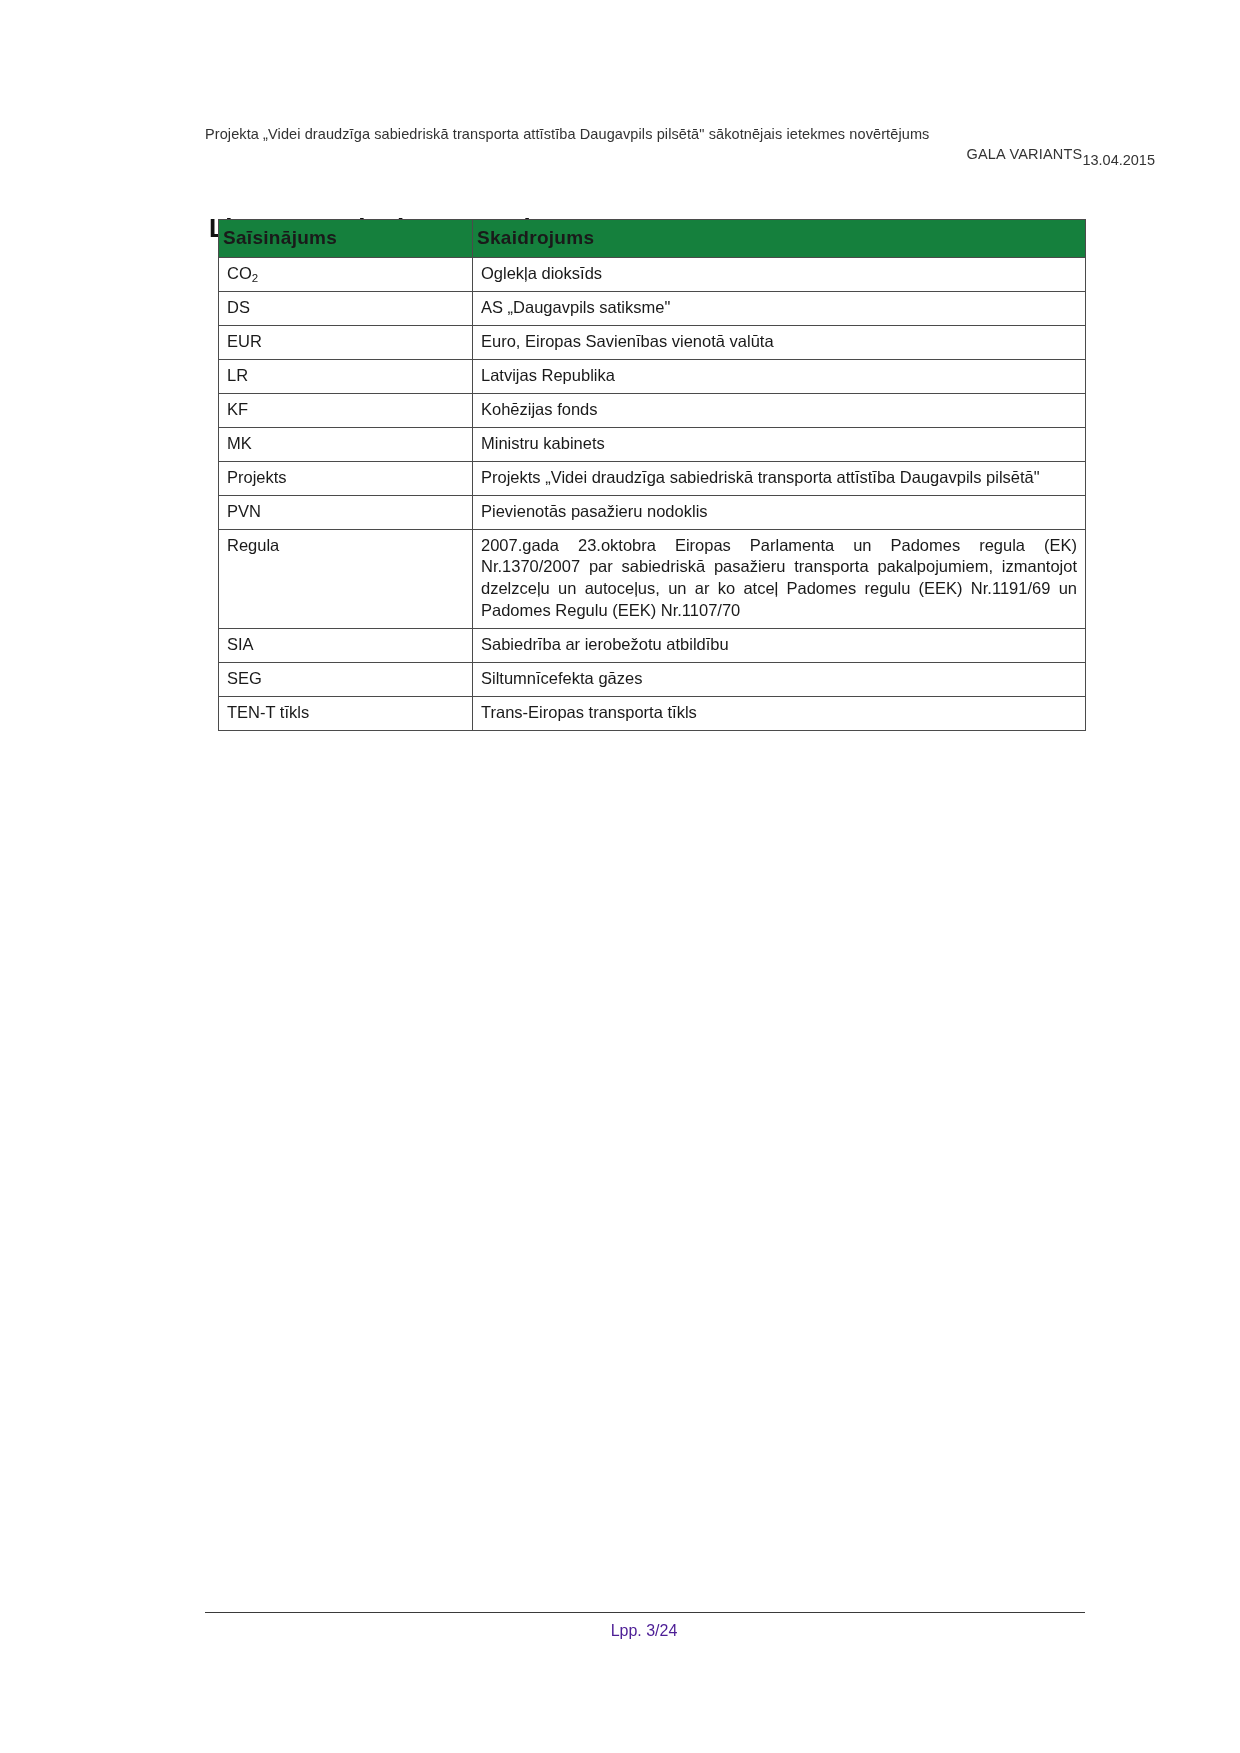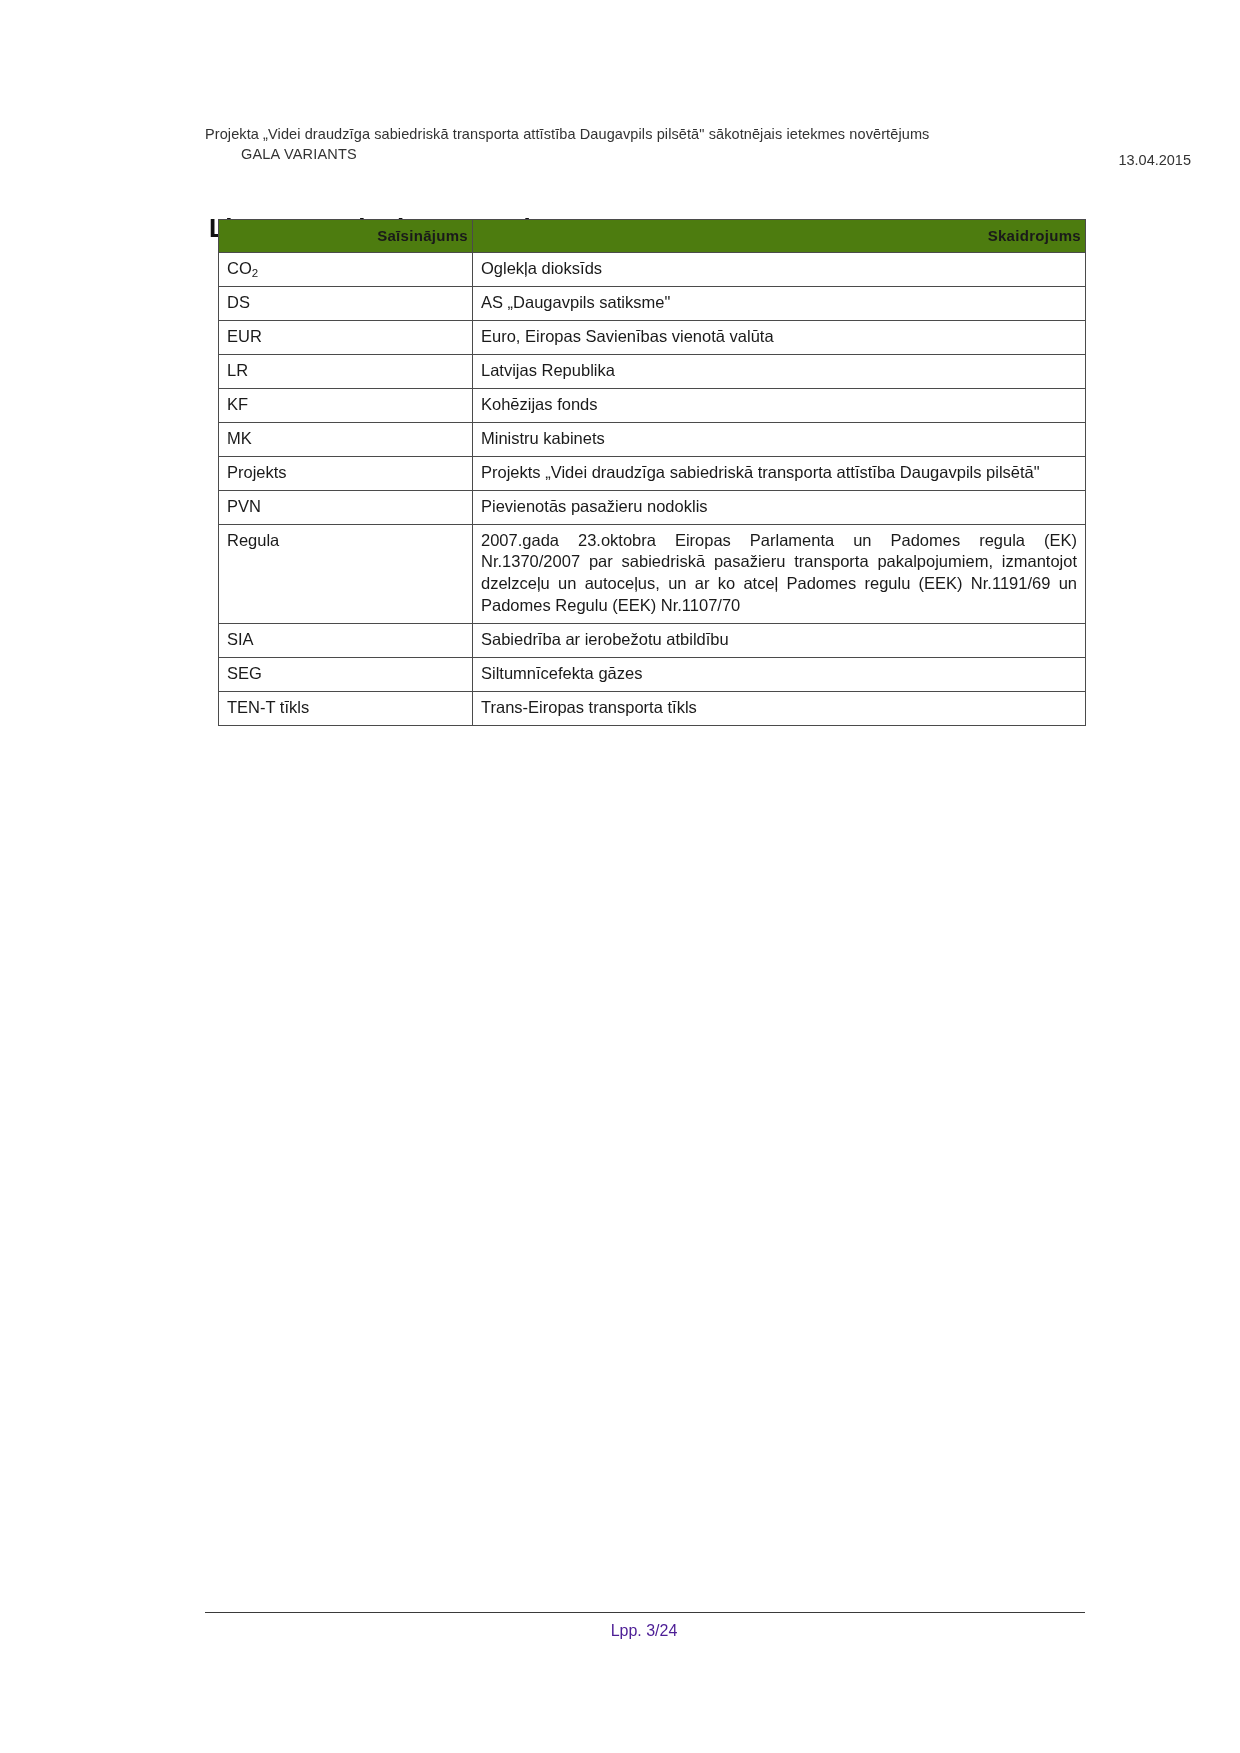--- a/index.html
+++ b/index.html
@@ -31,25 +31,24 @@
     width: 900px;
   }
   .header-line1 {
     font-size: 14.5px;
     color: #333;
     letter-spacing: 0.1px;
     white-space: nowrap;
   }
   .header-row2 {
     display: flex;
-    justify-content: space-between;
+    justify-content: flex-end;
     align-items: flex-start;
     margin-top: 4px;
     width: 860px;
-    margin-left: 36px;
   }
   .header-line2 {
     font-size: 14.5px;
     color: #333;
     letter-spacing: 0.2px;
   }
   .header-date {
     font-size: 14.5px;
     color: #333;
     margin-top: 6px;
@@ -79,23 +78,23 @@
     width: 100%;
     table-layout: fixed;
     background: #fff;
   }
   table.abbr th,
   table.abbr td {
     border: 1px solid #4b4b4b;
     vertical-align: top;
   }
   table.abbr thead th {
-    background: #4d7c0f;
-    text-align: right;
-    font-size: 15px;
+    background: #15803d;
+    text-align: left;
+    font-size: 19px;
     font-weight: bold;
     padding: 7px 4px 8px 4px;
     letter-spacing: 0.3px;
     color: #1a1a1a;
   }
   table.abbr th.col-abbr { width: 245px; }
   table.abbr td {
     font-size: 16.5px;
     padding: 5px 8px 6px 8px;
     line-height: 1.33;

